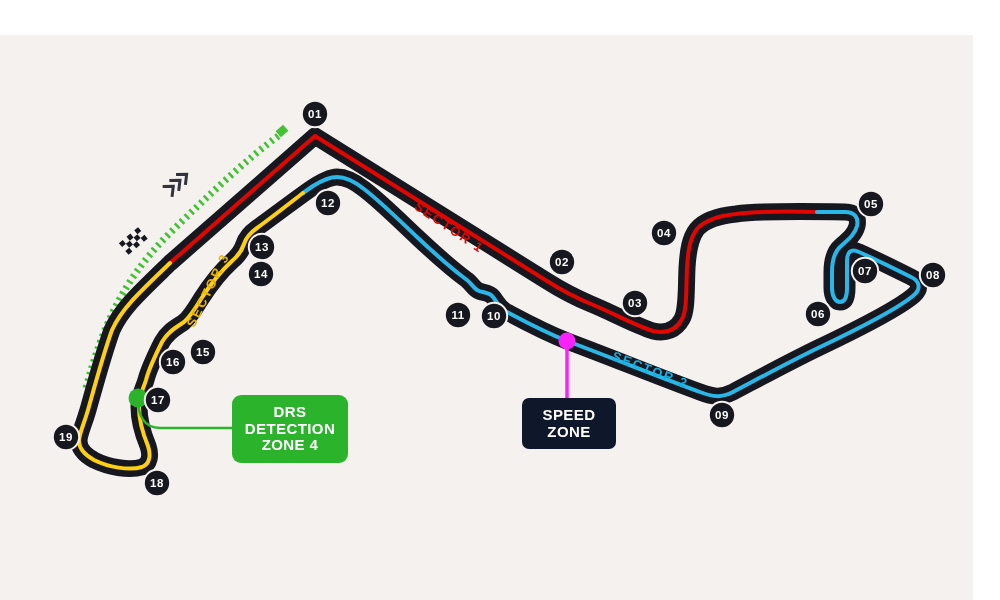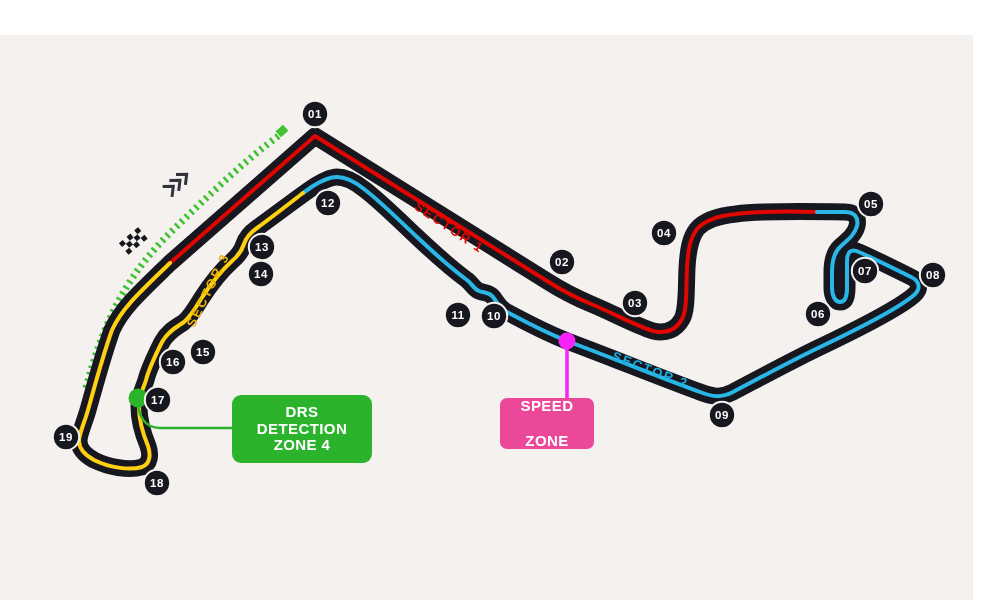--- a/index.html
+++ b/index.html
@@ -178,23 +178,23 @@
           <circle cx="157" cy="483" r="13.2" fill="#17171f" stroke="#f5f1ee" stroke-width="2"></circle>
           <text x="157" y="487.2" text-anchor="middle" class="badge-text">18</text>
         </g>
         <g>
           <circle cx="66" cy="437" r="13.2" fill="#17171f" stroke="#f5f1ee" stroke-width="2"></circle>
           <text x="66" y="441.2" text-anchor="middle" class="badge-text">19</text>
         </g>
       </g>
   </svg>
 
-  <div class="floating-label" style="left: 232px; top: 395px; width: 140px; height: 68px; background: rgb(44, 179, 44); color: rgb(255, 255, 255);">
+  <div class="floating-label" style="left: 232px; top: 395px; width: 116px; height: 68px; background: rgb(44, 179, 44); color: rgb(255, 255, 255);">
     <span>DRS</span>
     <span>DETECTION</span>
     <span>ZONE 4</span>
   </div>
 
-  <div class="floating-label" style="left: 500px; top: 398px; width: 94px; height: 51px; border-radius: 7px; background: #ec4899; color: rgb(255, 255, 255); justify-content: space-between;">
+  <div class="floating-label" style="left: 522px; top: 398px; width: 94px; height: 51px; border-radius: 7px; background: #0f172a; color: rgb(255, 255, 255);">
     <span>SPEED</span>
     <span>ZONE</span>
   </div>
 </div>
 
 </body></html>

